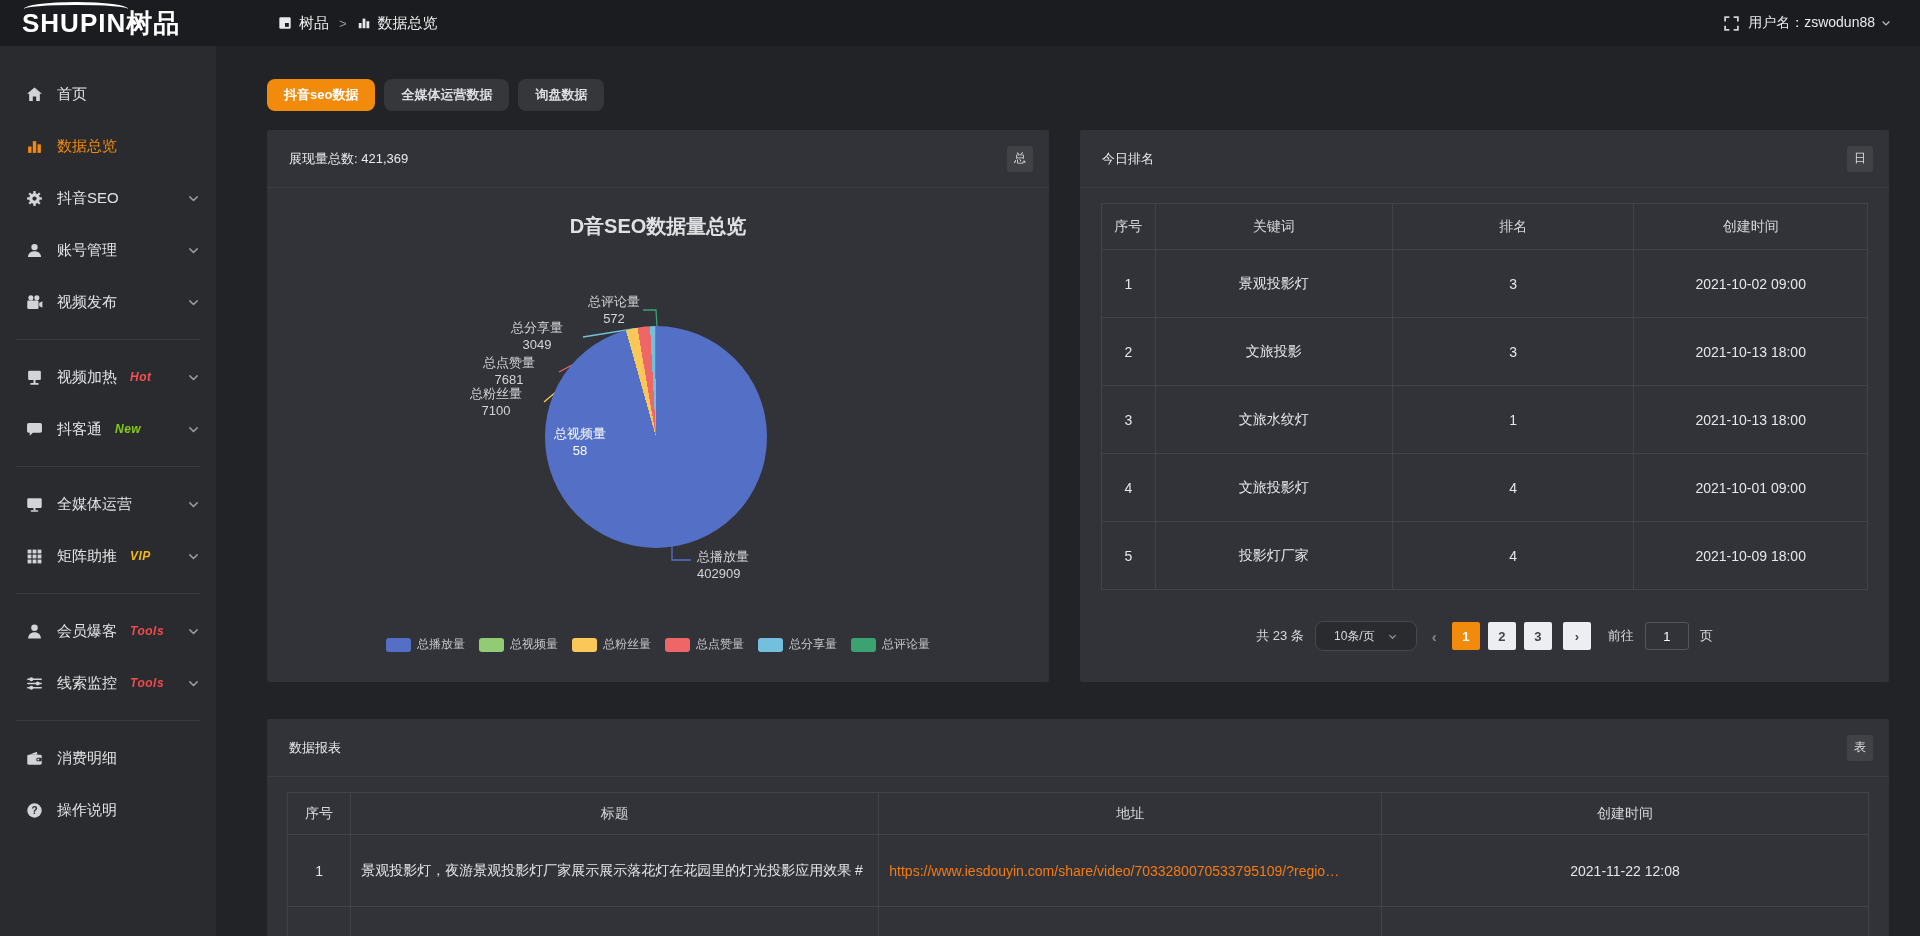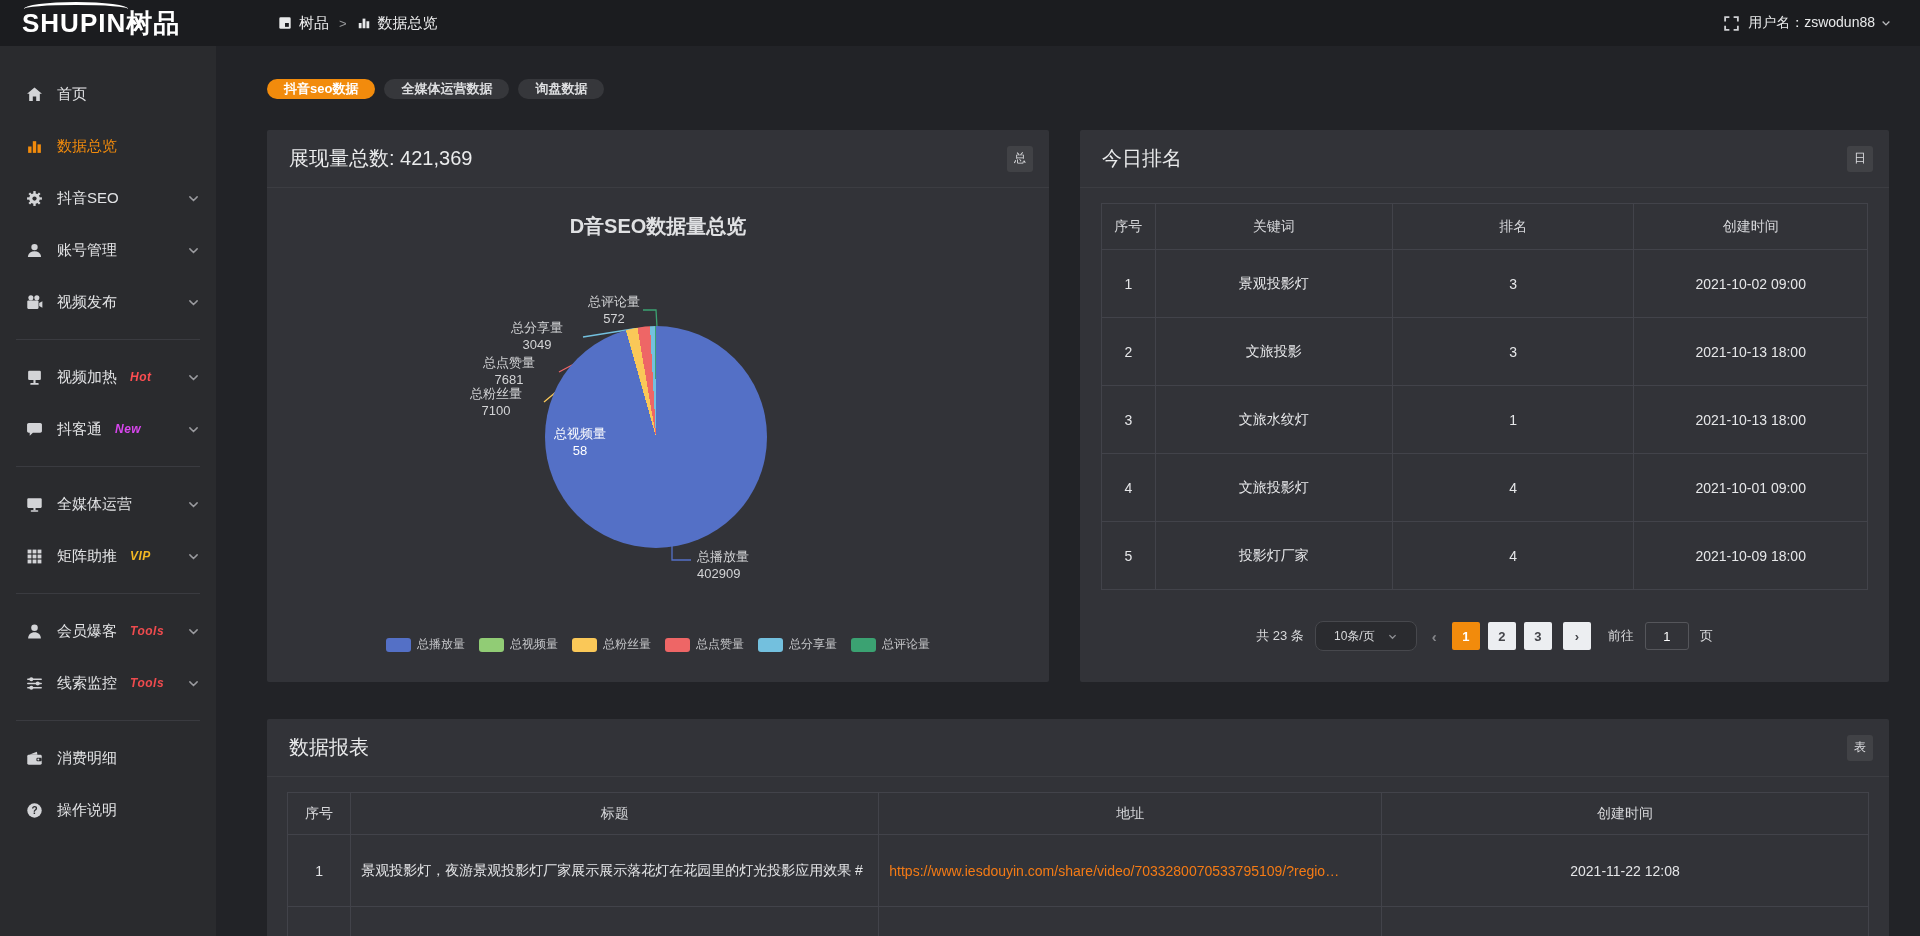--- a/index.html
+++ b/index.html
@@ -28,26 +28,26 @@
   .side-item.active { color:#f28b0c; }
   .side-item.active .icon { color:#f28b0c; }
   .side-badge { font-style:italic; font-weight:bold; font-size:12px; margin-left:13px; letter-spacing:.5px; }
   .side-chevron { margin-left:auto; display:flex; color:#9a9b9f; width:13px; height:13px; }
   .side-chevron svg { width:100%; height:100%; }
   .side-divider { height:1px; background:#3a3b40; margin:11px 16px; }
 
   
   .main { position:absolute; left:216px; top:46px; right:0; bottom:0; overflow:hidden; }
   .tabs { position:absolute; left:51px; top:33px; display:flex; gap:9px; }
-  .tab { height:20px; padding:0 17px; display:flex; align-items:center; font-size:13px; border-radius:14px; background:#36373b; color:#dedfe1; cursor:pointer; font-weight:bold; }
+  .tab { height:32px; padding:0 17px; display:flex; align-items:center; font-size:13px; border-radius:8px; background:#36373b; color:#dedfe1; cursor:pointer; font-weight:bold; }
   .tab.active { background:#f28b0c; color:#fff; }
 
   .panel { position:absolute; background:#323338; border-radius:2px; }
   .panel-head { height:58px; display:flex; align-items:center; padding:0 16px 0 22px; border-bottom:1px solid #3c3d42; }
-  .panel-title { font-size:20px; color:#eaebec; }
+  .panel-title { font-size:13px; color:#eaebec; }
   .panel-badge { margin-left:auto; min-width:26px; height:26px; padding:0 6px; background:#414246; border-radius:3px; color:#dcdde0; font-size:12px; display:flex; align-items:center; justify-content:center; cursor:pointer; }
 
   .chart-panel  { left:51px;  top:84px;  width:782px;  height:552px; }
   .rank-panel   { left:864px; top:84px;  width:809px;  height:552px; }
   .report-panel { left:51px;  top:673px; width:1622px; height:400px; }
 
   
   .chart-body { position:relative; height:493px; }
   .chart-title { position:absolute; left:0; right:0; top:25px; text-align:center; font-size:20px; font-weight:bold; color:#e0e1e3; }
   .pie { position:absolute; left:278px; top:138px; width:222px; height:222px; border-radius:50%; }
@@ -228,21 +228,21 @@
             </svg>
           </span>
         </div>
         <div class="side-item">
           <span class="icon">
             <svg viewBox="0 0 16 16" fill="currentColor">
               <path d="M2.6 1.8 H13.4 C14.3 1.8 15 2.5 15 3.4 V9.4 C15 10.3 14.3 11 13.4 11 H6.5 L3.5 13.8 V11 H2.6 C1.7 11 1 10.3 1 9.4 V3.4 C1 2.5 1.7 1.8 2.6 1.8 Z"></path>
             </svg>
           </span>
           <span>抖客通</span>
-          <span class="side-badge" style="color:#d946ef">New</span>
+          <span class="side-badge" style="color:#84cc16">New</span>
           <span class="side-chevron">
             <svg viewBox="0 0 16 16" fill="none" stroke="currentColor" stroke-width="1.8" stroke-linecap="round">
               <path d="M3.5 6 L8 10.5 L12.5 6"></path>
             </svg>
           </span>
         </div>
         <div class="side-divider"></div>
         <div class="side-item">
           <span class="icon">
             <svg viewBox="0 0 16 16" fill="currentColor">

